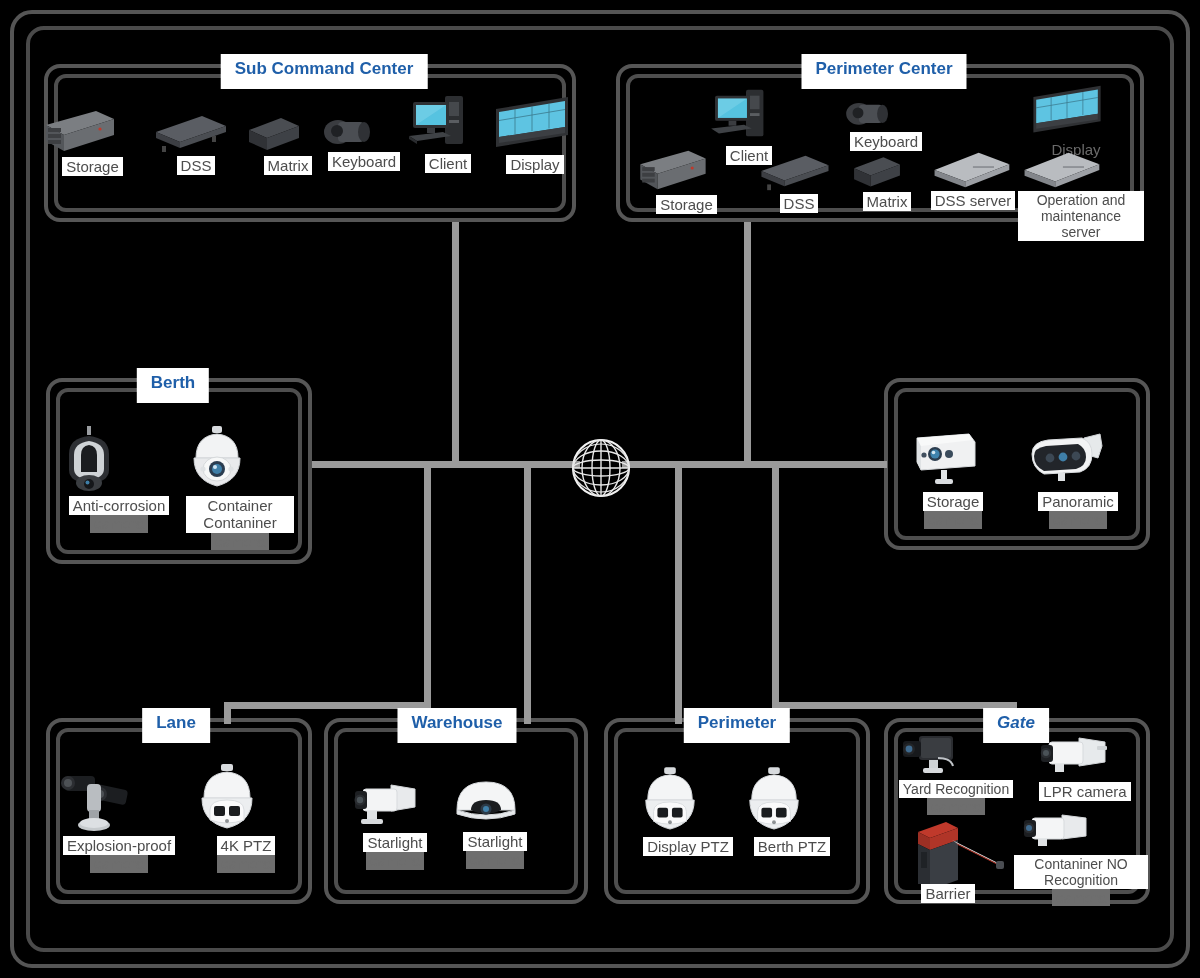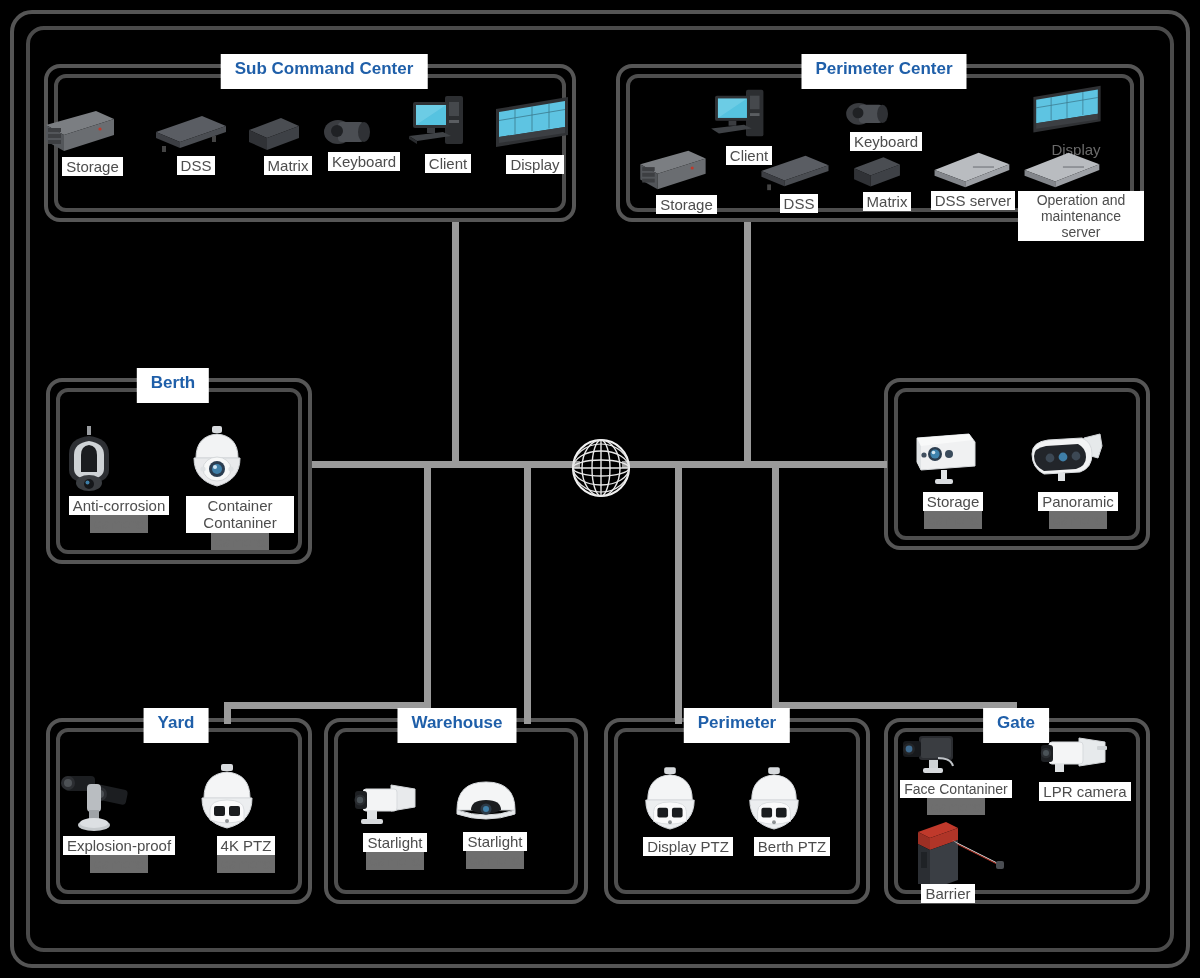--- a/index.html
+++ b/index.html
@@ -393,21 +393,21 @@
       </svg>
     </div>
     <div class="cap">Panoramic</div>
     <div class="cap2">camera</div>
   </div>
 
   <div class="group" style="left:46px;top:718px;width:266px;height:186px;">
     <div class="gbox"></div>
     <div class="gbox2"></div>
   </div>
-  <div class="gtitle" style="left:176px;top:708px;">Yard</div>
+  <div class="gtitle" style="left:176px;top:708px;">Lane</div>
 
   <div class="node" style="left:55px;top:762px;width:128px;">
     <div class="art">
       <svg width="84" height="74" viewBox="0 0 84 74">
         <rect x="10" y="14" width="30" height="15" rx="4" fill="#1c1e21"></rect>
         <circle cx="13" cy="21" r="7" fill="#2c2e32"></circle>
         <circle cx="13" cy="21" r="4" fill="#4d5155"></circle>
         <rect x="42" y="22" width="32" height="15" rx="4" fill="#1c1e21" transform="rotate(12 42 22)"></rect>
         <circle cx="45" cy="32" r="7" fill="#2c2e32"></circle>
         <circle cx="45" cy="32" r="4" fill="#4d5155"></circle>
@@ -506,36 +506,36 @@
         <circle cx="31" cy="59" r="2" fill="#8e9295"></circle>
       </svg>
     </div>
     <div class="cap">Berth PTZ</div>
   </div>
 
   <div class="group" style="left:884px;top:718px;width:266px;height:186px;">
     <div class="gbox"></div>
     <div class="gbox2"></div>
   </div>
-  <div class="gtitle" style="left:1016px;top:708px;">Gate</div>
+  <div class="gtitle" style="left:1016px;top:708px;font-style:italic;">Gate</div>
 
   <div class="node" style="left:893px;top:728px;width:126px;">
     <div class="art">
       <svg width="80" height="52" viewBox="0 0 80 52">
         <rect x="26" y="8" width="34" height="24" rx="3" fill="#2b2d31"></rect>
         <rect x="28" y="10" width="30" height="20" rx="2" fill="#3a3d41"></rect>
         <rect x="10" y="13" width="18" height="16" rx="3" fill="#17191c"></rect>
         <circle cx="16" cy="21" r="6" fill="#232528"></circle>
         <circle cx="16" cy="21" r="3.4" fill="#3f6a8e"></circle>
         <rect x="36" y="32" width="9" height="8" fill="#cfd3d6"></rect>
         <path d="M45 30 Q58 30 60 38" stroke="#bfc3c7" stroke-width="2" fill="none"></path>
         <rect x="30" y="40" width="20" height="5" rx="2" fill="#d7dadd"></rect>
       </svg>
     </div>
-    <div class="cap" style="font-size:14px;">Face Contaniner</div>
+    <div class="cap" style="font-size:14px;">Yard Recognition</div>
     <div class="cap2">camera</div>
   </div>
 
   <div class="node" style="left:1031px;top:730px;width:108px;">
     <div class="art">
       <svg width="82" height="52" viewBox="0 0 82 52">
         <polygon points="48,8 74,12 74,32 48,36" fill="#e7eaec" stroke="#d3d6d9"></polygon>
         <rect x="18" y="12" width="34" height="22" rx="3" fill="#f4f5f6" stroke="#d7dadd"></rect>
         <rect x="10" y="15" width="12" height="17" rx="3" fill="#1d1f22"></rect>
         <circle cx="15" cy="23" r="5.2" fill="#2a2d31"></circle>
@@ -557,14 +557,28 @@
         <polygon points="30,42 58,32 58,72 30,82" fill="#3a3e44"></polygon>
         <rect x="21" y="44" width="6" height="16" fill="#1f2226"></rect>
         <polygon points="52,32 96,54 102,58 58,36" fill="#e9ebed"></polygon>
         <polygon points="56,35 96,55 98,57 58,37" fill="#c0392b"></polygon>
         <rect x="96" y="53" width="8" height="8" rx="2" fill="#4a4d52"></rect>
       </svg>
     </div>
     <div class="cap">Barrier</div>
   </div>
 
+  <div class="node wrapcap" style="left:1014px;top:805px;width:134px;">
+    <div class="art">
+      <svg width="84" height="50" viewBox="0 0 84 50">
+        <polygon points="48,10 72,13 72,31 48,34" fill="#e8eaec" stroke="#d4d7da"></polygon>
+        <rect x="18" y="13" width="32" height="21" rx="3" fill="#f4f5f6" stroke="#d7dadd"></rect>
+        <rect x="10" y="15" width="12" height="17" rx="3" fill="#1c1e21"></rect>
+        <circle cx="15" cy="23" r="5.2" fill="#2a2d31"></circle>
+        <circle cx="15" cy="23" r="3" fill="#3f6a8e"></circle>
+        <rect x="24" y="34" width="9" height="7" fill="#dfe2e4"></rect>
+      </svg>
+    </div>
+    <div class="cap" style="font-size:14px;">Contaniner NO Recognition</div>
+    <div class="cap2">camera</div>
+  </div>
 
 </div>
 
 </body></html>

